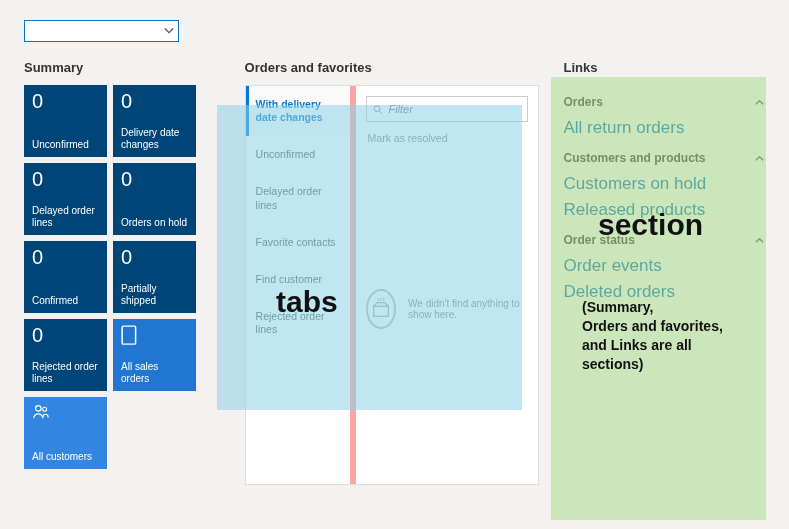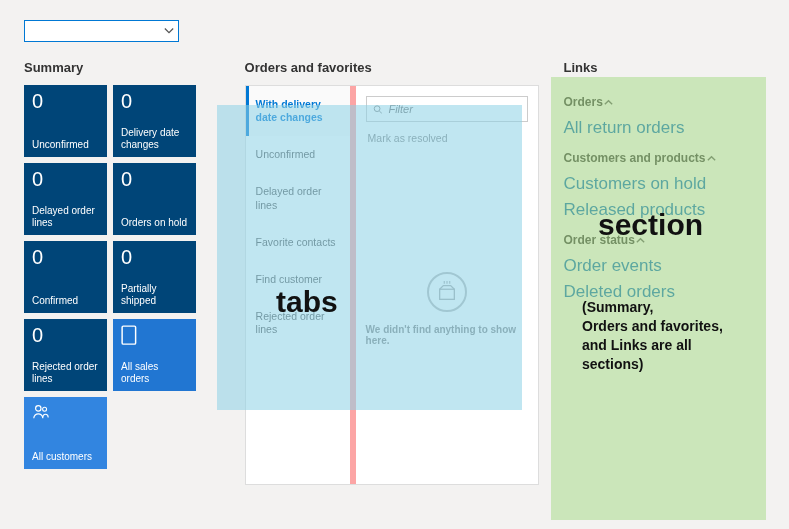--- a/index.html
+++ b/index.html
@@ -23,27 +23,27 @@
   
   .of-col { width: 300px; position: relative; }
   .of-body { display: flex; border: 1px solid #ddd; background: #fff; height: 400px; }
   .of-tabs { width: 110px; border-right: 6px solid #fca5a5; }
   .of-tab { font-size: 10.5px; color: #555; padding: 12px 10px; cursor: pointer; line-height: 1.25; }
   .of-tab.active { color: #0078d4; font-weight: 600; border-left: 3px solid #0078d4; padding-left: 7px; background: #fafafa; }
   .of-content { flex: 1; padding: 10px; display: flex; flex-direction: column; align-items: stretch; }
   .filter-wrap { display:flex; align-items:center; border:1px solid #ccc; background:#fff; height:22px; padding:12px 6px; gap:6px; }
   .filter-input { border:none; outline:none; font-size:11px; font-style: italic; color:#999; width: 100%; background: transparent; }
   .resolve-link { font-size: 10.5px; color: #888; margin: 10px 2px 0; }
-  .empty { flex:1; display:flex; flex-direction:column; align-items:center; justify-content:center; gap:12px; color:#888;font-weight:bold; }
+  .empty { flex:1; display:flex; flex-direction:row; align-items:center; justify-content:center; gap:12px; color:#888; }
   .empty-text { font-size: 10px; color:#888; }
   .empty-icon { width:40px; height:40px; border:2px solid #bbb; border-radius:50%; display:flex; align-items:center; justify-content:center; }
   
   .links-col { width: 205px; }
   .links-body { }
-  .link-group-head { display:flex; align-items:center; font-size:12px; font-weight:600; color:#333; padding: 10px 0 6px; cursor:pointer; }
+  .link-group-head { display:flex; justify-content:space-between; align-items:center; font-size:12px; font-weight:600; color:#333; padding: 10px 0 6px; cursor:pointer; }
   .link-item { font-size: 17px; color: #0066b8; padding: 3px 0; cursor:pointer; }
   
   .hl-blue { position:absolute; background: rgba(140,210,230,0.55); pointer-events:none; }
   .hl-green { position:absolute; background: rgba(170,220,140,0.55); pointer-events:none; }
   .anno { position:absolute; font-weight:700; color:#111; pointer-events:none; font-family: "Segoe UI", Arial, sans-serif; }
   .anno.big { font-size: 30px; }
   .anno.small { font-size: 14px; line-height: 1.35; }
   svg { display:block; }
 </style>
 </head>

